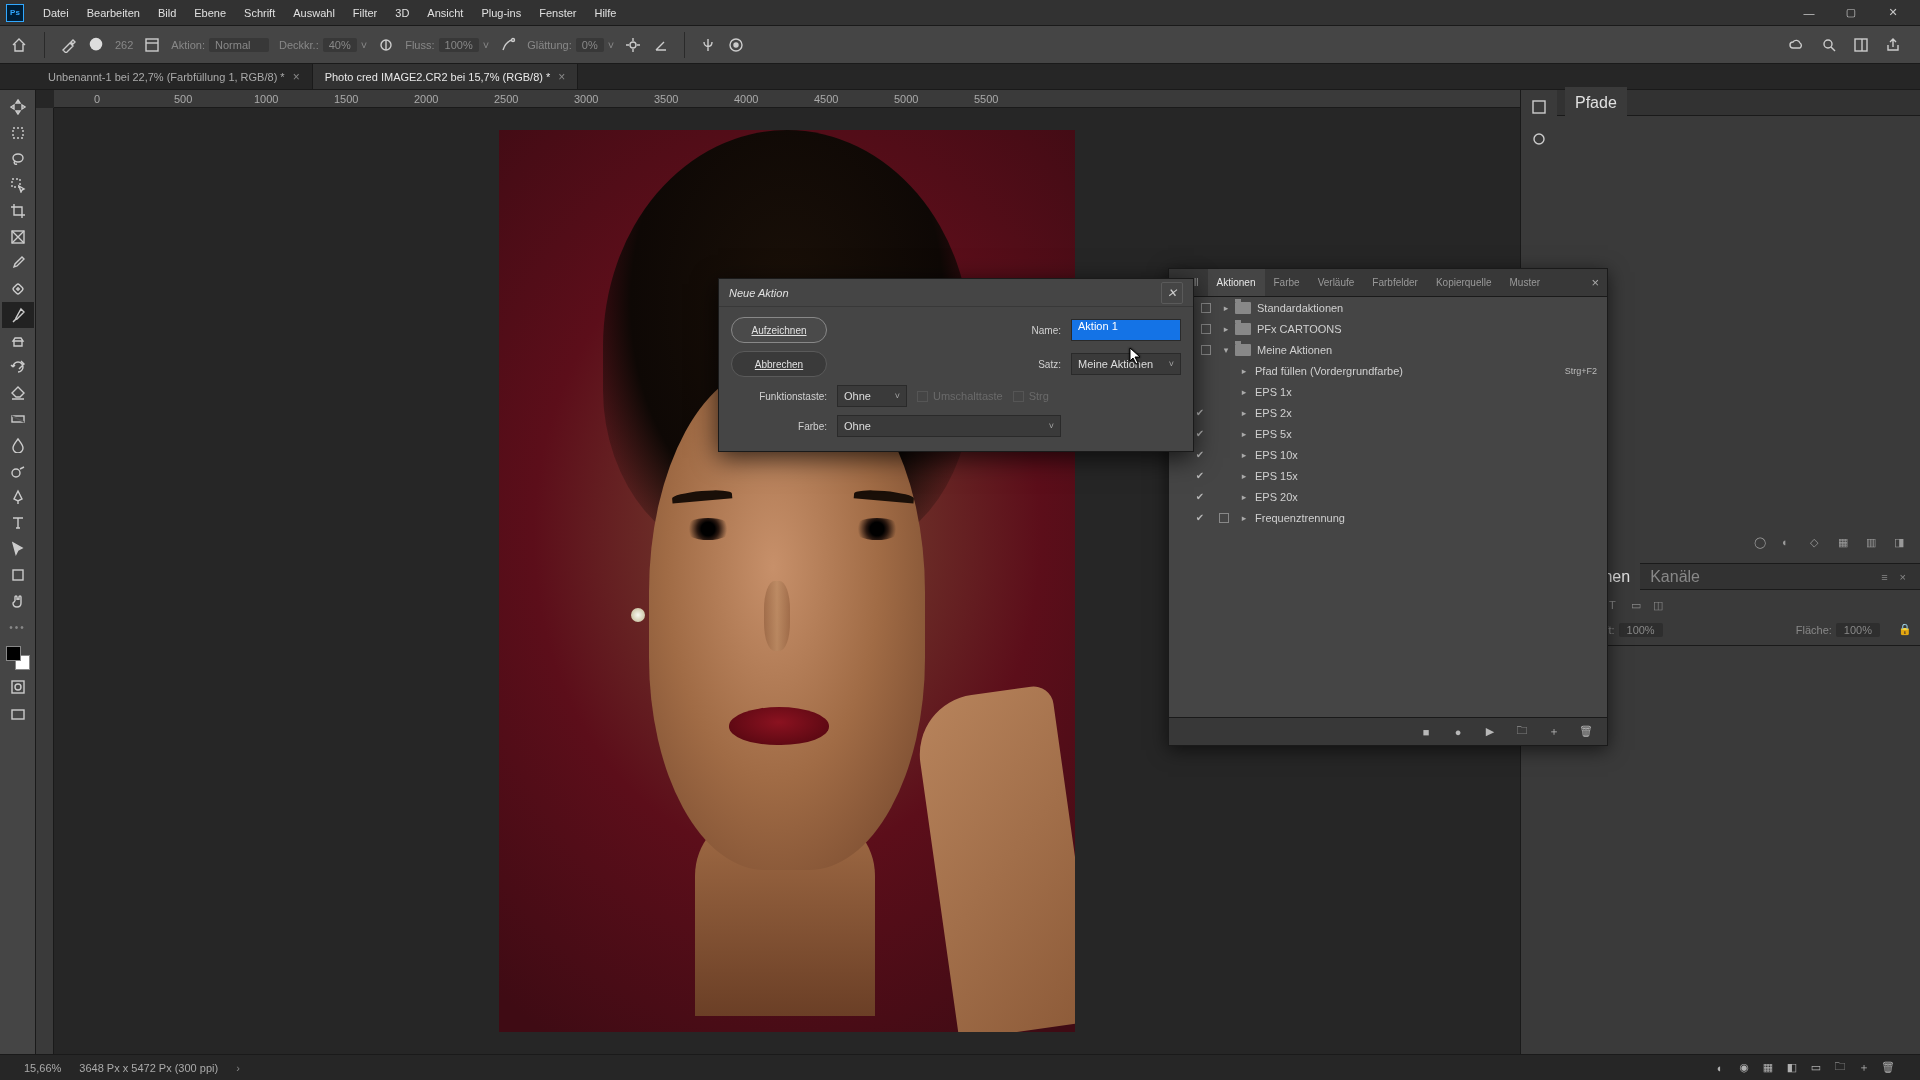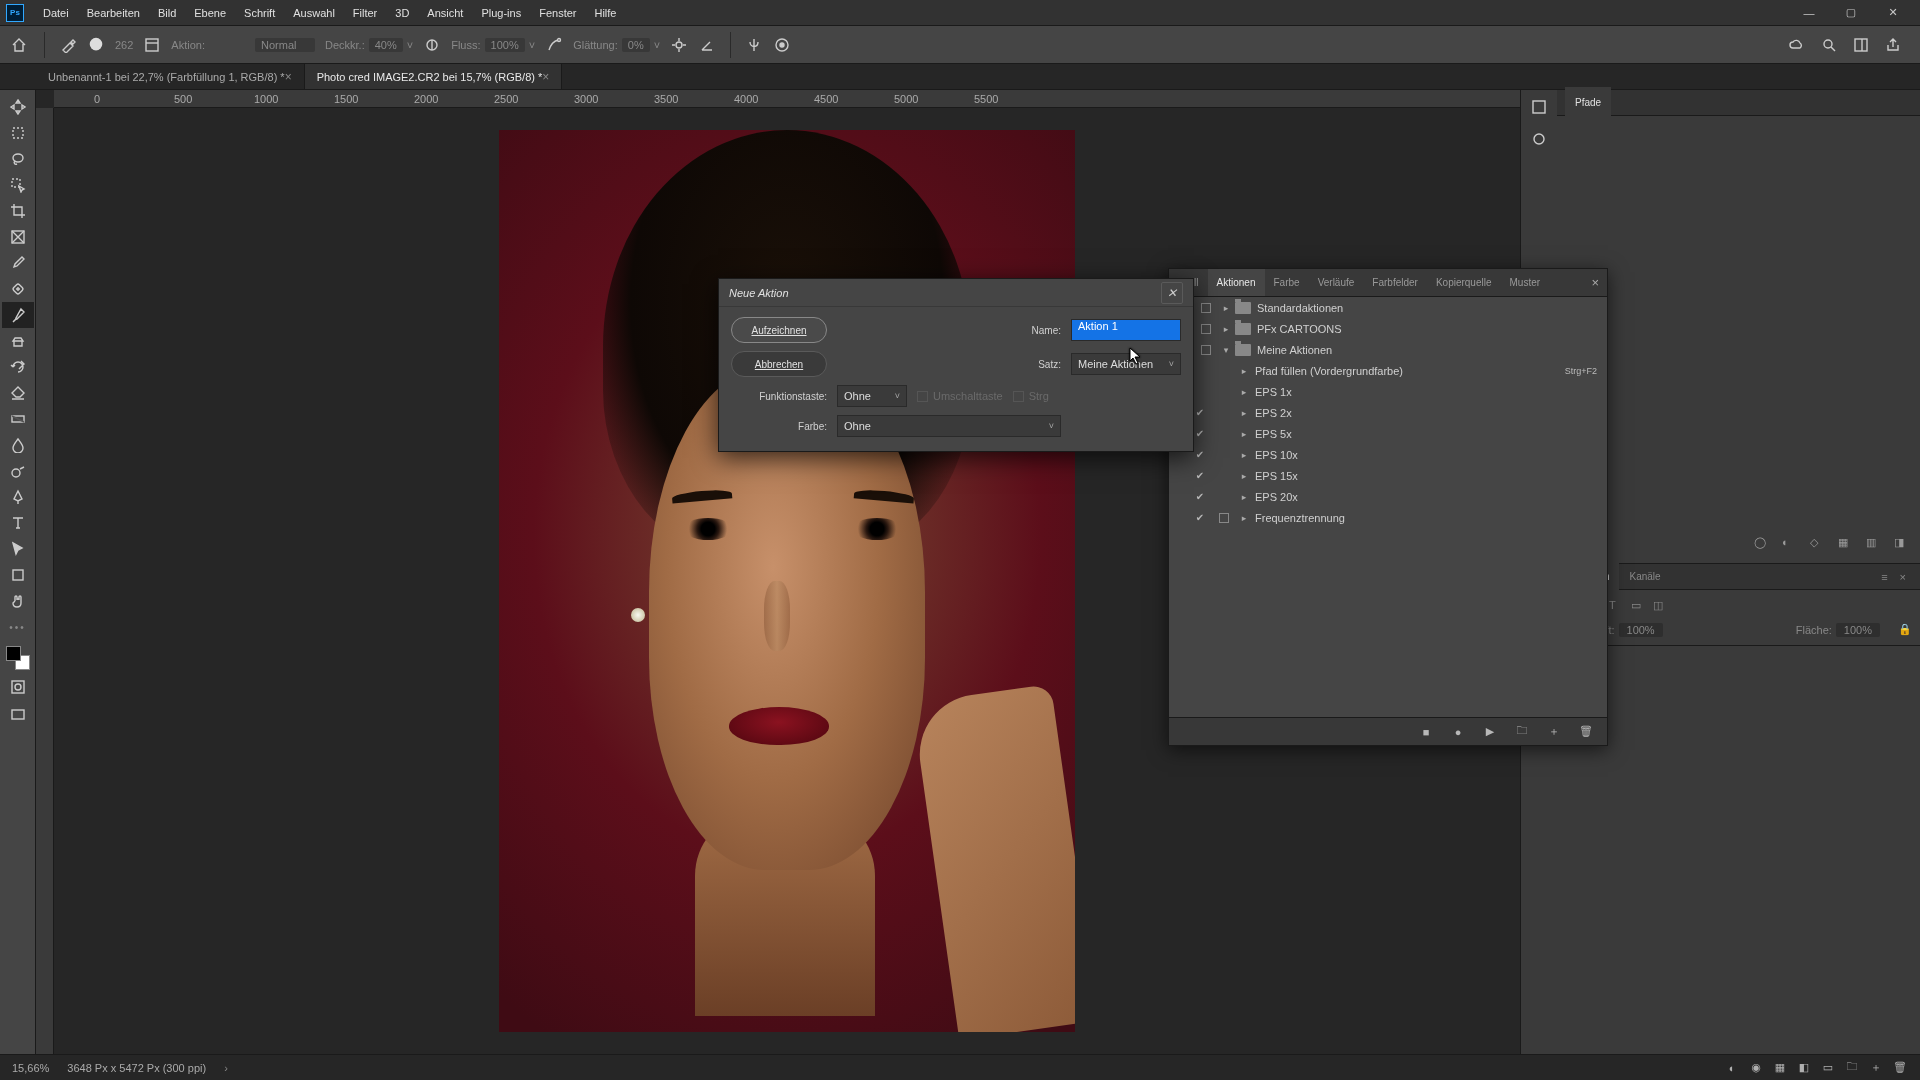--- a/index.html
+++ b/index.html
@@ -16,21 +16,21 @@
 .optbar { height: 38px; background: #454545; border-bottom: 1px solid #1a1a1a; display: flex; align-items: center; padding: 0 8px; gap: 10px; color:#b8b8b8;}
 .optbar .home-btn { width: 22px; height: 22px; display:flex;align-items:center;justify-content:center;}
 .opt-sep { width:1px; height:26px; background:#2a2a2a; margin:0 4px;}
 .opt-field { display:flex;align-items:center;gap:4px;font-size:10px;color:#888;}
 .opt-num { background:#383838;padding:1px 6px;border-radius:2px;color:#888;min-width:28px;text-align:right;}
 .opt-ic { width:18px;height:18px;display:flex;align-items:center;justify-content:center;color:#b0b0b0;}
 .optbar .right-side { margin-left:auto; display:flex; gap:14px; padding-right:10px;}
 
 
 .tabs { height: 26px; background: #262626; display:flex; align-items:stretch; border-bottom:1px solid #1a1a1a; padding-left:36px;}
-.tab { display:flex;align-items:center;padding:0 12px;font-size:10px;color:#aaa;border-right:1px solid #1a1a1a;gap:0;}
+.tab { display:flex;align-items:center;padding:0 12px;font-size:10px;color:#aaa;border-right:1px solid #1a1a1a;gap:8px;}
 .tab.active { background:#323232; color:#e8e8e8;}
 .tab-close { font-size:12px;color:#888;}
 
 
 .main { position:absolute; top:90px; left:0; right:0; bottom:26px; display:flex; }
 
 
 .ltool { width:36px; background:#454545; border-right:1px solid #1a1a1a; display:flex; flex-direction:column; align-items:center; padding-top:4px; gap:0;}
 .ltool .tool { width:32px; height:26px; display:flex; align-items:center; justify-content:center; color:#d0d0d0;}
 .ltool .tool.sel { background:#222;}
@@ -64,36 +64,36 @@
 .photo .earring-l { position:absolute;top:53%;left:23%;width:14px;height:14px;background:radial-gradient(circle,#f8f8f0 0%,#c8c0a0 80%);border-radius:50%;}
 .photo .hand { position:absolute; bottom:0; right:0; width:140px; height:340px; background:linear-gradient(135deg,#b8845c 0%,#8c5a38 100%); border-radius:60px 20px 0 0; transform:rotate(-8deg);}
 
 
 .rcol { width:400px; display:flex; background:#323232; border-left:1px solid #1a1a1a;}
 .rcol .strip { width:36px; background:#3a3a3a; display:flex;flex-direction:column;align-items:center;padding-top:6px;gap:10px;}
 .strip .strip-ic { width:22px;height:22px;color:#b0b0b0;display:flex;align-items:center;justify-content:center;}
 .rcol .panels { flex:1; display:flex; flex-direction:column; }
 
 .panel-tabs { height:26px;background:#323232;display:flex;align-items:center;border-bottom:1px solid #1a1a1a;padding:0 8px;}
-.panel-tab { padding:16px 10px;height:100%;display:flex;align-items:center;font-size:10px;color:#888;}
+.panel-tab { padding:16px 10px;height:100%;display:flex;align-items:center;font-size:16px;color:#888;}
 .panel-tab.active { background:#3a3a3a;color:#e0e0e0;}
 .panel-body { flex:1; background:#3a3a3a; }
 
 .props-rows { height:40px;background:#3a3a3a;border-bottom:1px solid #1a1a1a;display:flex;align-items:center;justify-content:flex-end;padding:0 10px;gap:12px;}
 .props-rows .pr-ic { width:16px;height:16px;color:#9a9a9a;}
 
 .layer-opts { height:56px; background:#3a3a3a; border-bottom:1px solid #1a1a1a; padding:4px 8px; font-size:9px;color:#888;}
 .layer-opts .row { display:flex; align-items:center; gap:8px; height:24px;}
 .lo-field{display:flex;align-items:center;gap:4px;}
 .lo-num{background:#2e2e2e;padding:1px 8px;border-radius:2px;color:#888;}
 .lo-ic { width:14px;height:14px;color:#888;}
 .lo-spacer { margin-left:auto;}
 
 
-.statusbar { position:absolute;bottom:0;left:0;right:0;height:26px;background:#262626;border-top:1px solid #1a1a1a;display:flex;align-items:center;padding:0 12px;font-size:10px;color:#aaa;gap:18px;}
+.statusbar { position:absolute;bottom:0;left:0;right:0;height:26px;background:#262626;border-top:1px solid #1a1a1a;display:flex;align-items:center;padding:0 24px;font-size:10px;color:#aaa;gap:18px;}
 .statusbar .sb-right { margin-left:auto; display:flex; gap:8px;}
 .statusbar .sb-ic { width:16px;height:16px;color:#b0b0b0;display:flex;align-items:center;justify-content:center;}
 
 
 .actions-panel { position:absolute; top:268px; left:1168px; width:440px; background:#454545; border:1px solid #1a1a1a; box-shadow:0 4px 18px rgba(0,0,0,0.6); z-index:60;}
 .actions-panel .ap-tabs { height:28px; background:#383838; display:flex; align-items:center; border-bottom:1px solid #1a1a1a;}
 .ap-tab { padding:0 9px; height:100%; display:flex;align-items:center; font-size:10px; color:#999;}
 .ap-tab.active { background:#454545; color:#e8e8e8;}
 .ap-close { margin-left:auto; padding:0 8px; color:#aaa; font-size:13px;}
 .actions-list { max-height:420px; min-height:420px; background:#454545;}
@@ -179,21 +179,21 @@
       <span>262</span>
     </div>
   <div class="opt-ic">
       <svg class="i" viewBox="0 0 16 16">
         <rect x="2" y="2" width="12" height="12"></rect>
         <path d="M2 6h12"></path>
       </svg>
     </div>
   <div class="opt-field">
     <span>Aktion:</span>
-    <span class="opt-num" style="min-width:60px;text-align:left;margin-left:46px;">Normal</span>
+    <span class="opt-num" style="min-width:60px;text-align:left;">Normal</span>
   </div>
   <div class="opt-field">
     <span>Deckkr.:</span>
     <span class="opt-num">40%</span>
       <span style="color:#888;">˅</span>
   </div>
   <div class="opt-ic">
       <svg class="i" viewBox="0 0 16 16">
         <circle cx="8" cy="8" r="5"></circle>
         <path d="M8 3v10"></path>

